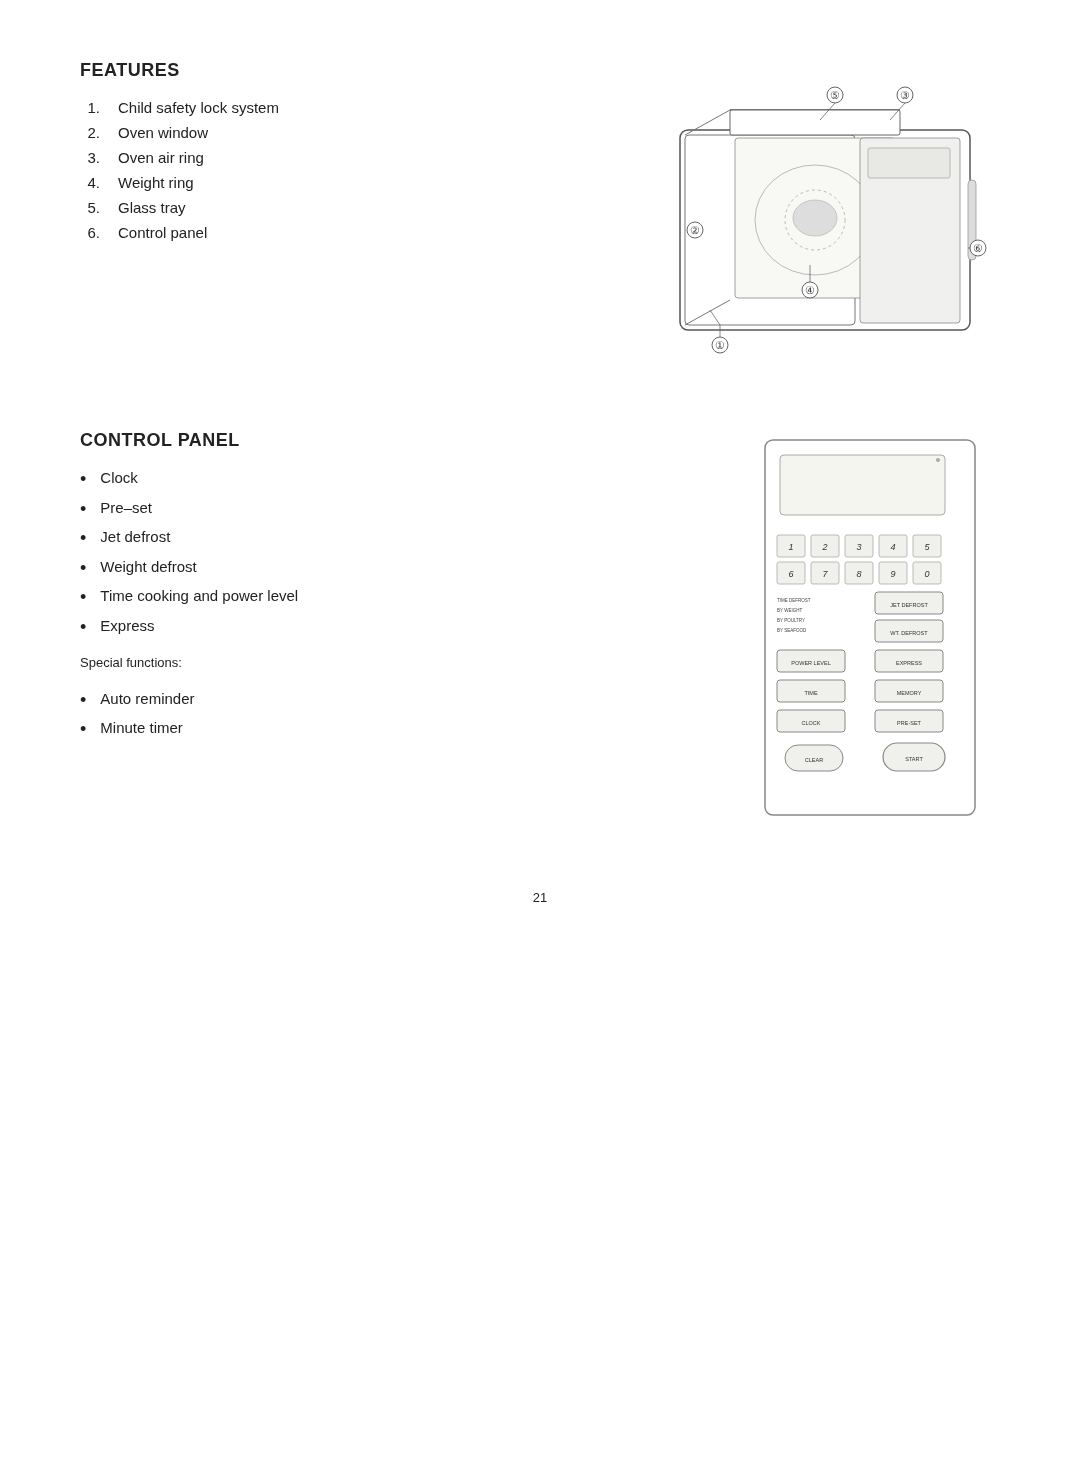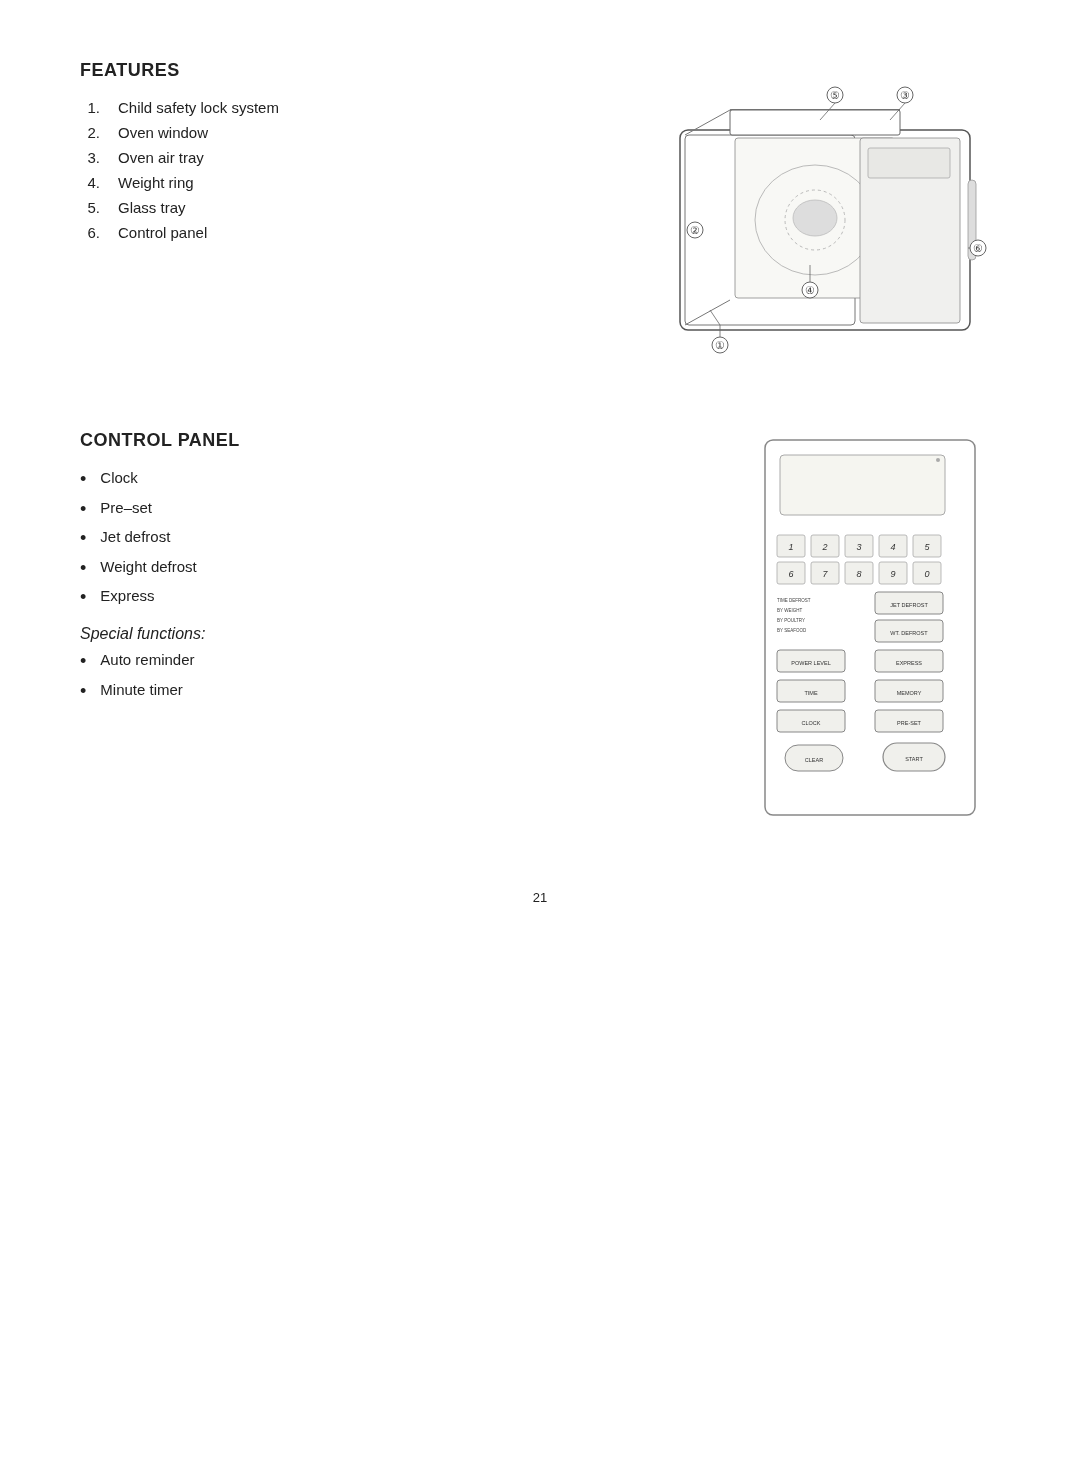--- a/index.html
+++ b/index.html
@@ -94,23 +94,22 @@
       align-items: flex-start;
     }
 
     .bullet-list li::before {
       content: '•';
       font-size: 18px;
       line-height: 1.2;
     }
 
     .special-functions-label {
-      font-size: 16px;
-      margin-bottom: 8px;
-      font-style: italic;
+      font-size: 13px;
+      margin-bottom: 20px;
     }
 
     
     .control-panel-diagram {
       width: 260px;
       flex-shrink: 0;
       display: flex;
       justify-content: center;
       align-items: flex-start;
     }
@@ -175,21 +174,21 @@
         <li>
           <span class="num">1.</span>
           <span>Child safety lock system</span>
         </li>
         <li>
           <span class="num">2.</span>
           <span>Oven window</span>
         </li>
         <li>
           <span class="num">3.</span>
-          <span>Oven air tray</span>
+          <span>Oven air ring</span>
         </li>
         <li>
           <span class="num">4.</span>
           <span>Weight ring</span>
         </li>
         <li>
           <span class="num">5.</span>
           <span>Glass tray</span>
         </li>
         <li>
@@ -265,20 +264,23 @@
         <li>
           <span>Pre–set</span>
         </li>
         <li>
           <span>Jet defrost</span>
         </li>
         <li>
           <span>Weight defrost</span>
         </li>
         <li>
+          <span>Time cooking and power level</span>
+        </li>
+        <li>
           <span>Express</span>
         </li>
       </ul>
 
       <p class="special-functions-label">Special functions:</p>
 
       <ul class="bullet-list">
         <li>
           <span>Auto reminder</span>
         </li>

